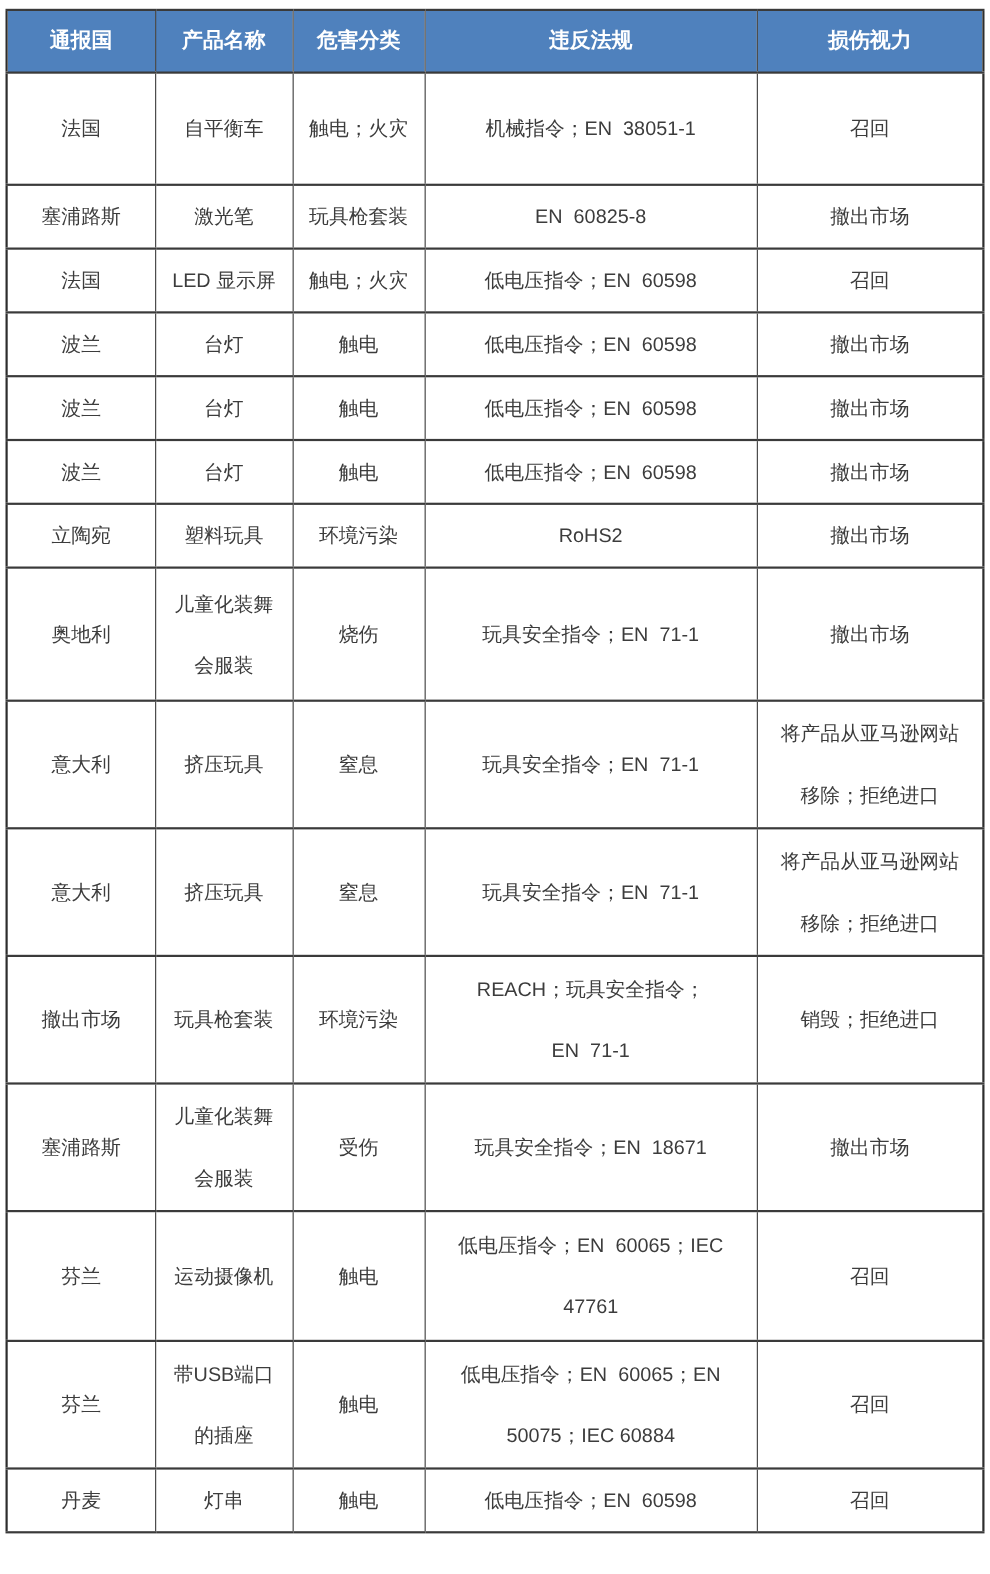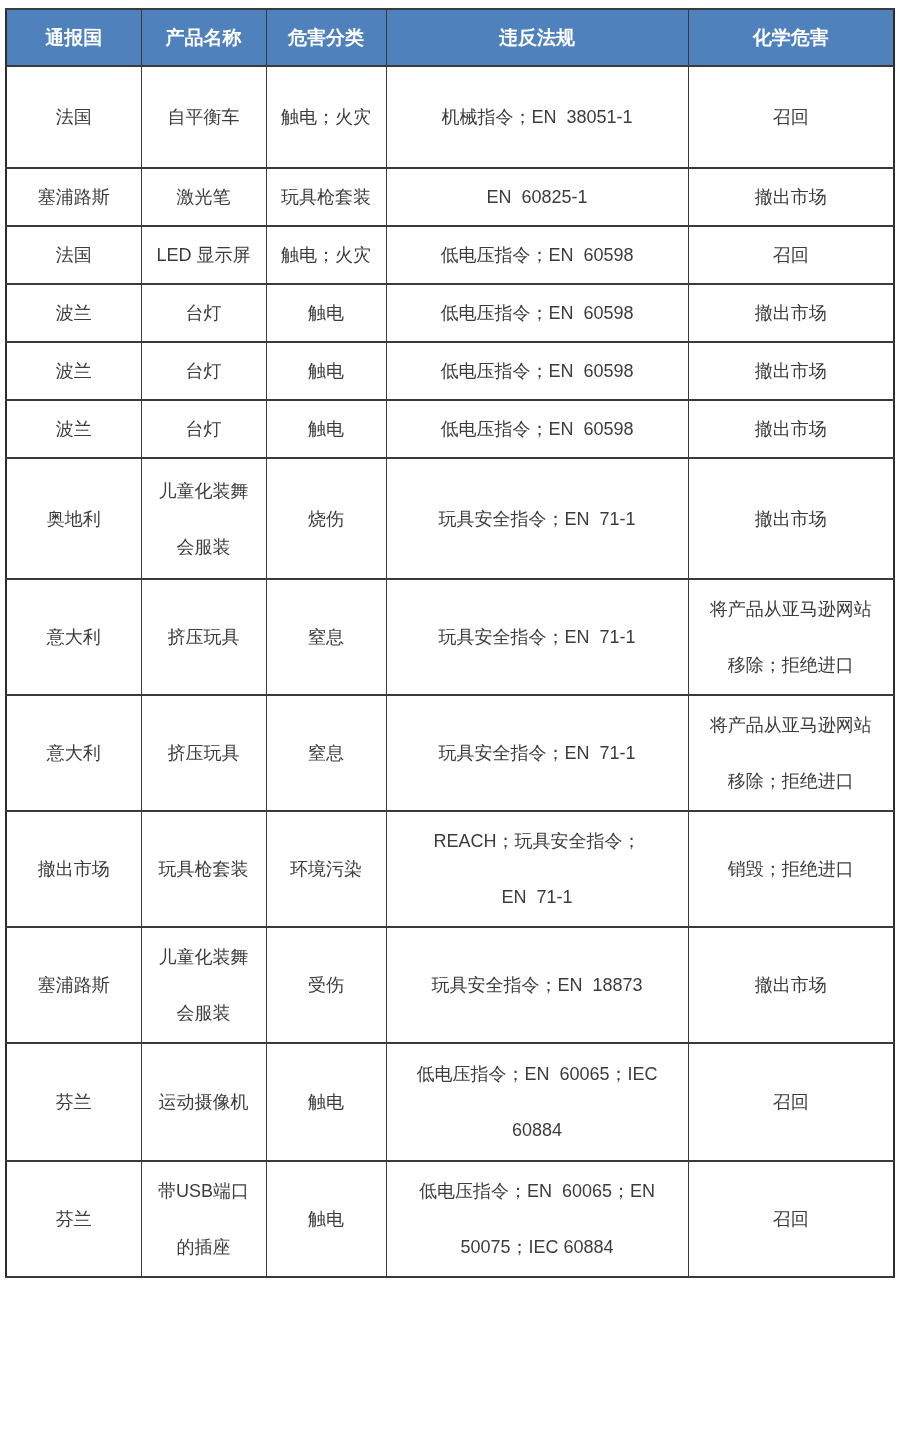--- a/index.html
+++ b/index.html
@@ -61,36 +61,36 @@
       <col style="width:120px">
       <col style="width:302px">
       <col style="width:206px">
     </colgroup>
     <thead>
       <tr class="header-row">
         <th>通报国</th>
         <th>产品名称</th>
         <th>危害分类</th>
         <th>违反法规</th>
-        <th>化学危害</th>
+        <th>损伤视力</th>
       </tr>
     </thead>
     <tbody>
       <tr class="h1">
         <td>法国</td>
         <td>自平衡车</td>
         <td>触电；火灾</td>
         <td>机械指令；EN  38051-1</td>
         <td>召回</td>
       </tr>
       <tr class="hs">
         <td>塞浦路斯</td>
         <td>激光笔</td>
         <td>玩具枪套装</td>
-        <td>EN  60825-1</td>
+        <td>EN  60825-8</td>
         <td>撤出市场</td>
       </tr>
       <tr class="hs">
         <td>法国</td>
         <td>LED 显示屏</td>
         <td>触电；火灾</td>
         <td>低电压指令；EN  60598</td>
         <td>召回</td>
       </tr>
       <tr class="hs">
@@ -105,20 +105,27 @@
         <td>台灯</td>
         <td>触电</td>
         <td>低电压指令；EN  60598</td>
         <td>撤出市场</td>
       </tr>
       <tr class="hs">
         <td>波兰</td>
         <td>台灯</td>
         <td>触电</td>
         <td>低电压指令；EN  60598</td>
+        <td>撤出市场</td>
+      </tr>
+      <tr class="hs">
+        <td>立陶宛</td>
+        <td>塑料玩具</td>
+        <td>环境污染</td>
+        <td>RoHS2</td>
         <td>撤出市场</td>
       </tr>
       <tr class="ht8">
         <td>奥地利</td>
         <td>儿童化装舞
 会服装</td>
         <td>烧伤</td>
         <td>玩具安全指令；EN  71-1</td>
         <td>撤出市场</td>
       </tr>
@@ -144,35 +151,42 @@
         <td>环境污染</td>
         <td>REACH；玩具安全指令；
 EN  71-1</td>
         <td>销毁；拒绝进口</td>
       </tr>
       <tr class="ht">
         <td>塞浦路斯</td>
         <td>儿童化装舞
 会服装</td>
         <td>受伤</td>
-        <td>玩具安全指令；EN  18873</td>
+        <td>玩具安全指令；EN  18671</td>
         <td>撤出市场</td>
       </tr>
       <tr class="htc">
         <td>芬兰</td>
         <td>运动摄像机</td>
         <td>触电</td>
         <td>低电压指令；EN  60065；IEC
-60884</td>
+47761</td>
         <td>召回</td>
       </tr>
       <tr class="ht">
         <td>芬兰</td>
         <td>带USB端口
 的插座</td>
         <td>触电</td>
         <td>低电压指令；EN  60065；EN
 50075；IEC 60884</td>
         <td>召回</td>
       </tr>
+      <tr class="hs">
+        <td>丹麦</td>
+        <td>灯串</td>
+        <td>触电</td>
+        <td>低电压指令；EN  60598</td>
+        <td>召回</td>
+      </tr>
     </tbody>
   </table>
 </div>
 
 </body></html>

